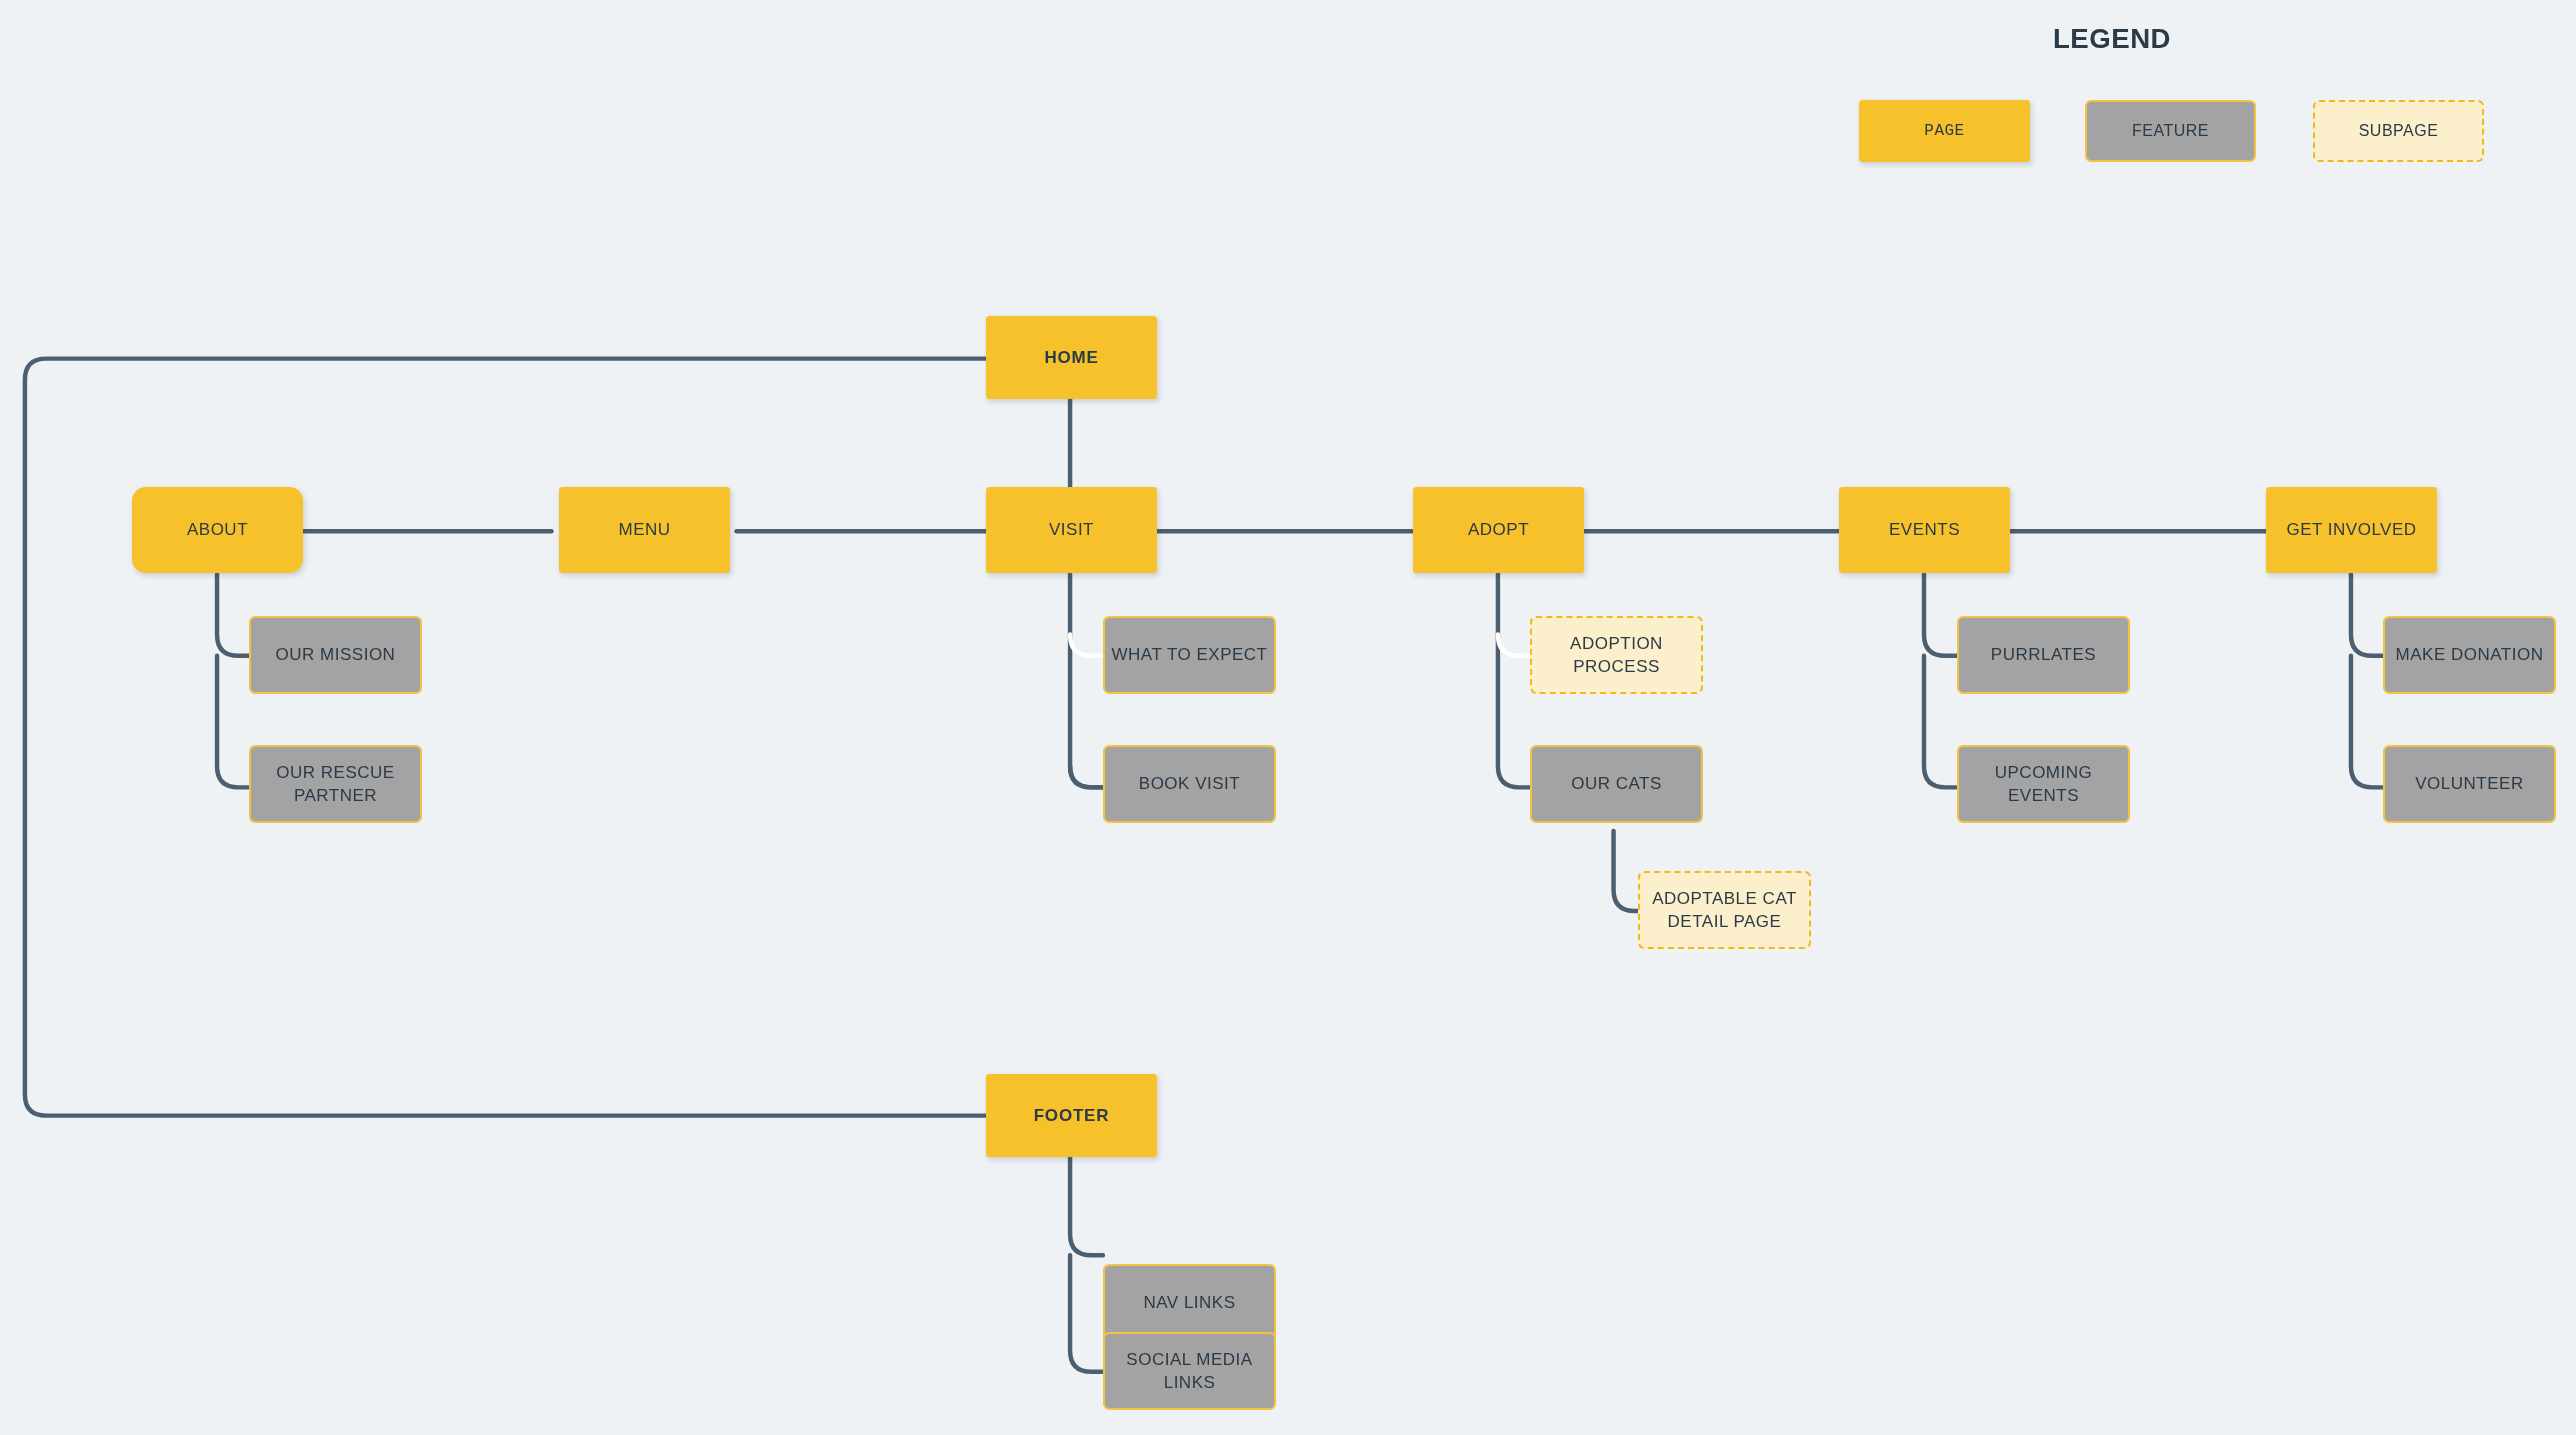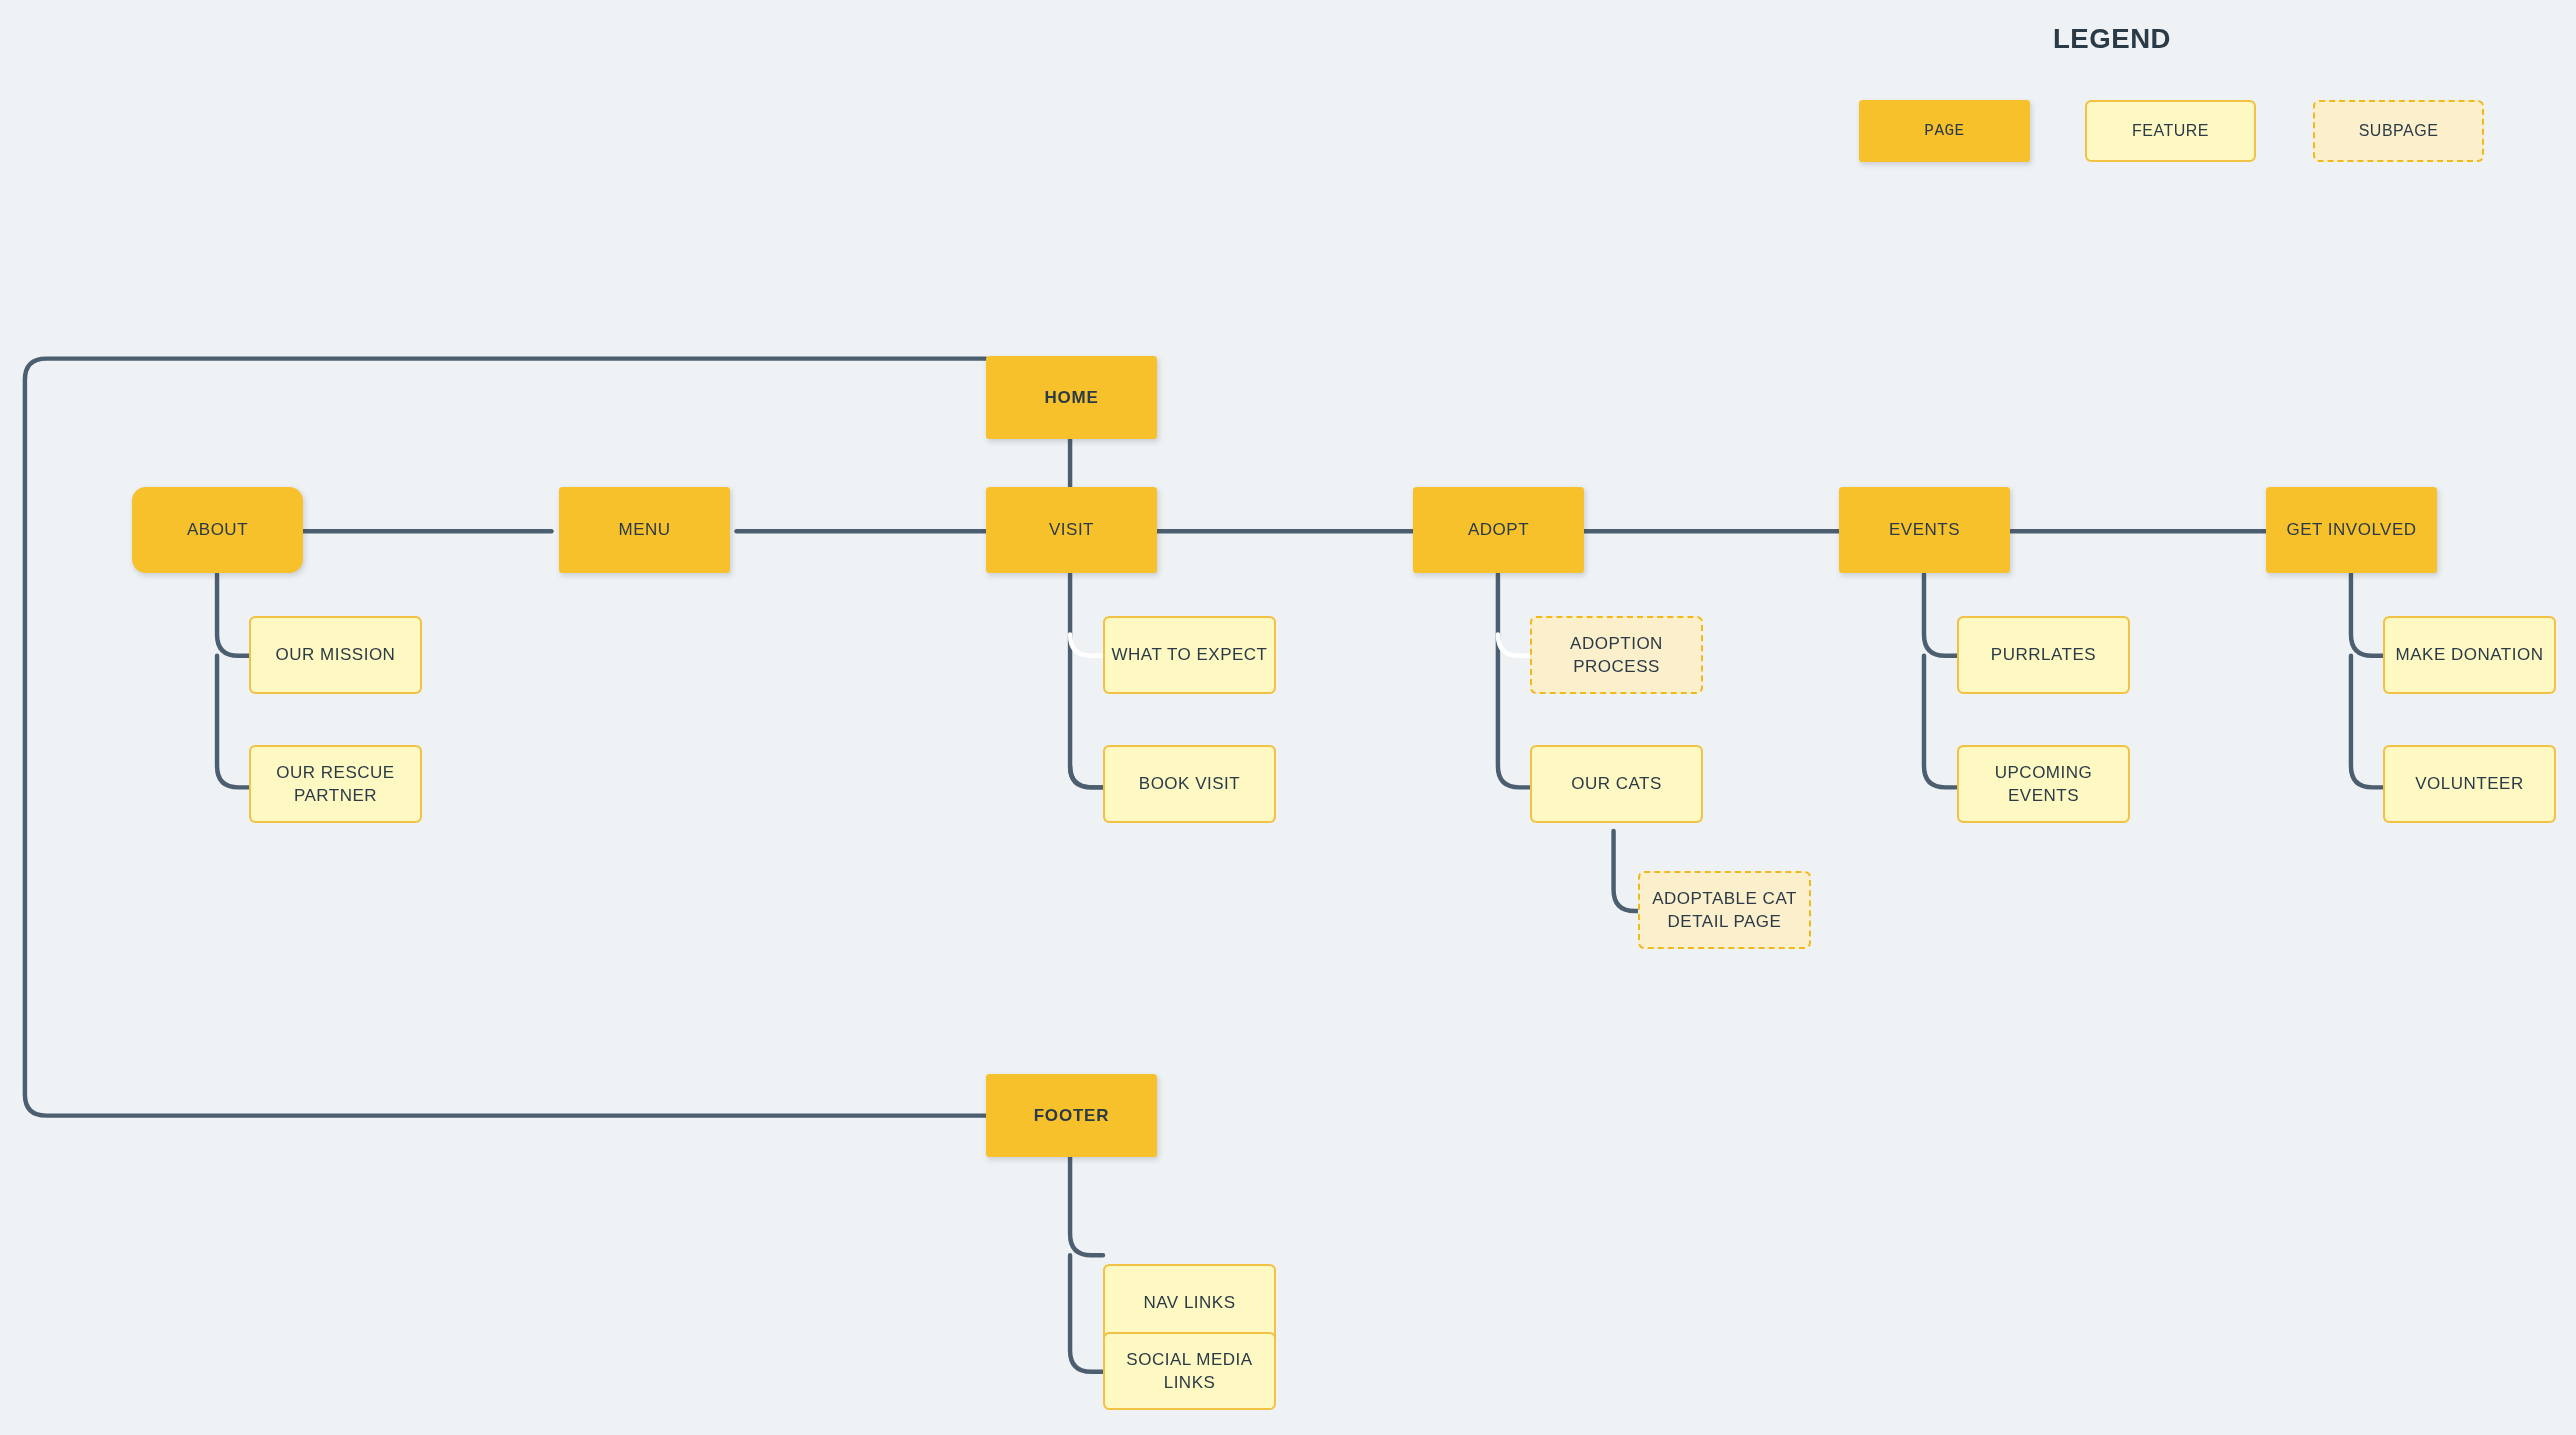--- a/index.html
+++ b/index.html
@@ -29,21 +29,21 @@
     background:#F7C12B;
     border-radius:3.6px;
     box-shadow:1.8px 2.7px 5.3px rgba(40,55,70,.17);
     font-size:17px;
     font-weight:400;
   }
   .page.bold{font-weight:700;letter-spacing:0.8px;}
 
   
   .feature{
-    background:#fef9c3;
+    background:#a3a3a3;
     border:2.2px solid #F2C245;
     border-radius:6.2px;
     font-size:17px;
     font-weight:400;
   }
 
   
   .subpage{
     background:#FCEFCB;
     border:2.2px dashed #EFB91F;
@@ -111,21 +111,21 @@
   </svg>
 
   <div id="legend-title">LEGEND</div>
 
   <div class="node page legend-box" style="left:1859px;top:100px;width:171px;height:62px;font-family:Liberation Mono, monospace;">PAGE</div>
 
   <div class="node feature legend-box" style="left:2085px;top:100px;width:171px;height:62px;">FEATURE</div>
 
   <div class="node subpage legend-box" style="left:2313px;top:100px;width:171px;height:62px;">SUBPAGE</div>
 
-  <div class="node page bold" style="left:986px;top:316px;width:171px;height:83px;margin-top:40px;">HOME</div>
+  <div class="node page bold" style="left:986px;top:316px;width:171px;height:83px;">HOME</div>
 
   <div class="node page" style="left:132px;top:487px;width:171px;height:86px;border-radius:14px;">ABOUT</div>
 
   <div class="node page" style="left:559px;top:487px;width:171px;height:86px;">MENU</div>
 
   <div class="node page" style="left:986px;top:487px;width:171px;height:86px;">VISIT</div>
 
   <div class="node page" style="left:1413px;top:487px;width:171px;height:86px;">ADOPT</div>
 
   <div class="node page" style="left:1839px;top:487px;width:171px;height:86px;">EVENTS</div>

